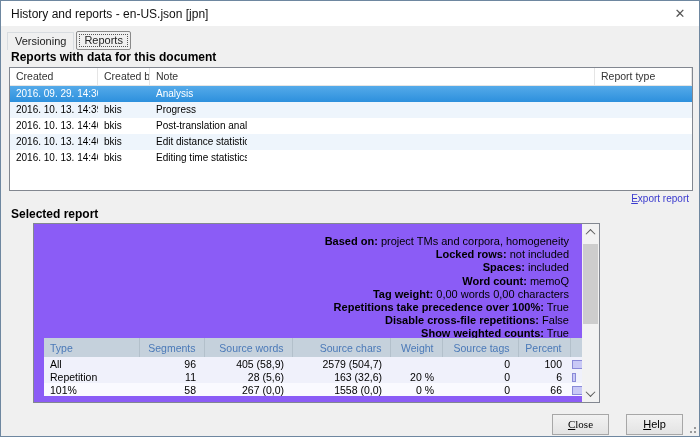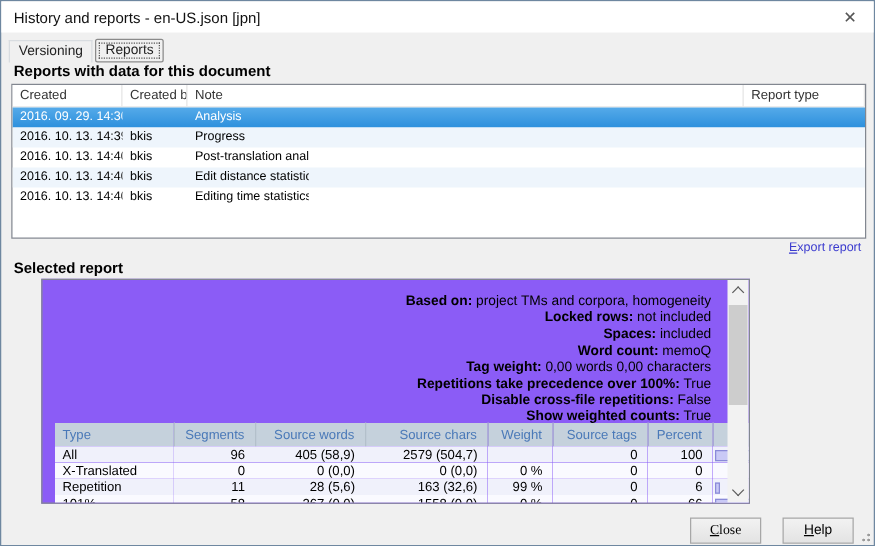--- a/index.html
+++ b/index.html
@@ -192,36 +192,26 @@
         <td>96</td>
         <td>405 (58,9)</td>
         <td>2579 (504,7)</td>
         <td></td>
         <td>0</td>
         <td>100</td>
         <td class="chart-cell">
               <div class="bar" style="width: 74px;"></div>
             </td>
       </tr>
-      <tr class="r-b">
-        <td class="t-left">X-Translated</td>
-        <td>0</td>
-        <td>0 (0,0)</td>
-        <td>0 (0,0)</td>
-        <td>0 %</td>
-        <td>0</td>
-        <td>0</td>
-        <td class="chart-cell"></td>
-      </tr>
       <tr class="r-a">
         <td class="t-left">Repetition</td>
         <td>11</td>
         <td>28 (5,6)</td>
         <td>163 (32,6)</td>
-        <td>99 %</td>
+        <td>20 %</td>
         <td>0</td>
         <td>6</td>
         <td class="chart-cell">
               <div class="bar" style="width: 4px;"></div>
             </td>
       </tr>
       <tr class="r-b">
         <td class="t-left">101%</td>
         <td>58</td>
         <td>267 (0,0)</td>

